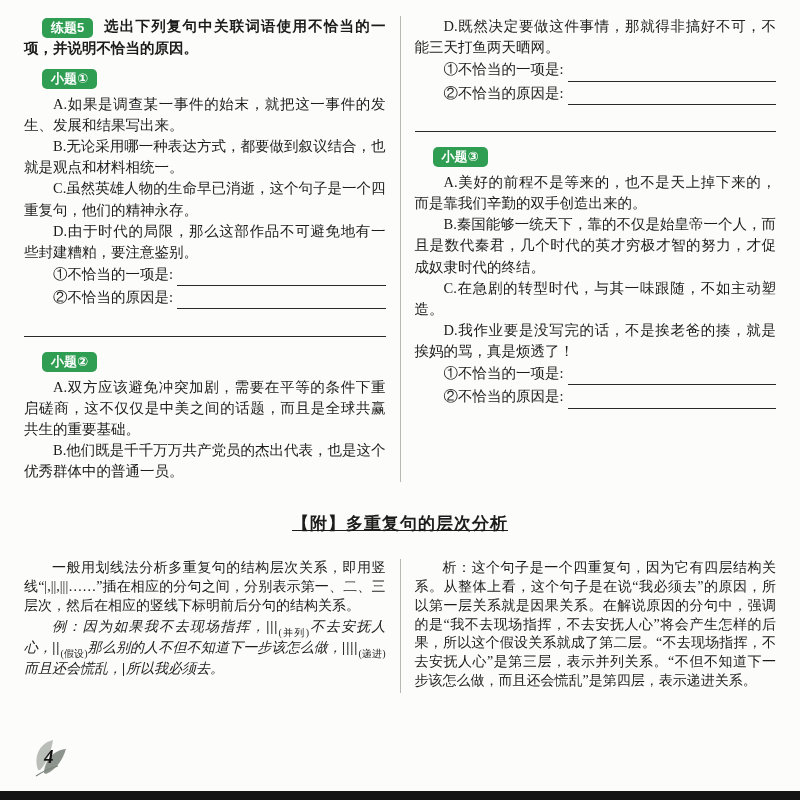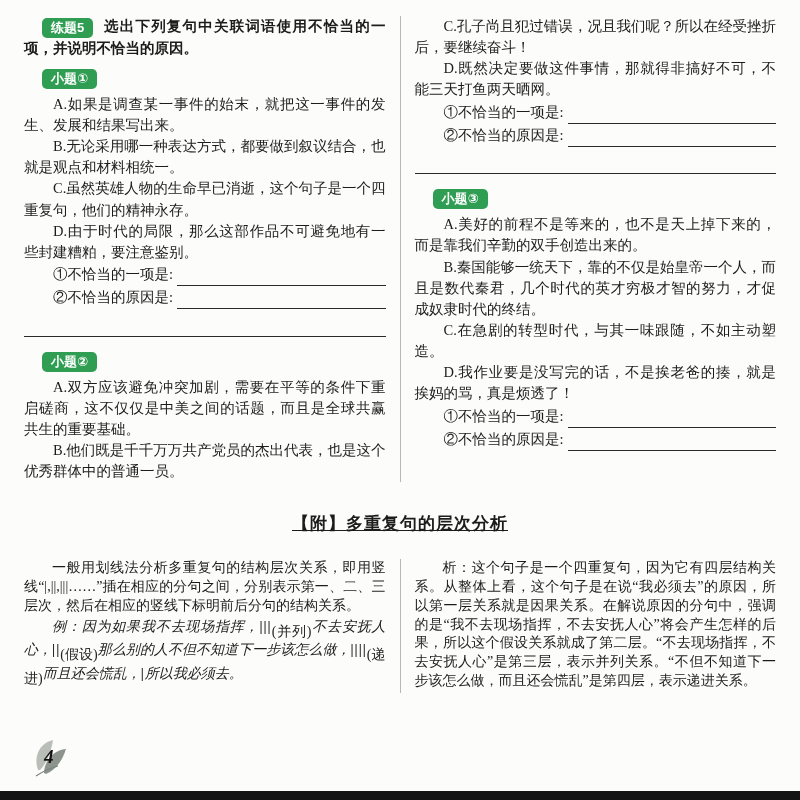--- a/index.html
+++ b/index.html
@@ -74,21 +74,21 @@
 
   .bottom .para {
     font-size:14px;
     line-height:1.34;
     text-indent:2em;
     text-align:justify;
     margin-bottom:2px;
   }
   .bottom .example { font-style:italic; }
   .bars { font-weight:bold; letter-spacing:1px; font-style:normal; }
-  .bar-label { font-size:14px; vertical-align:-5px; font-style:normal; color:#222; }
+  .bar-label { font-size:10px; vertical-align:-5px; font-style:normal; color:#222; }
 
   .footer { position:absolute; left:28px; bottom:16px; width:70px; height:48px; }
   .leaf { position:absolute; left:0; top:0; }
   .page-num {
     position:absolute; left:16px; top:10px;
     font-size:19px; font-weight:bold; font-style:italic; color:#111;
   }
   .bottom-bar {
     position:absolute; left:0; right:0; bottom:0;
     height:9px; background:#141414;
@@ -128,21 +128,20 @@
       <div class="sub-badge-row gap-top">
         <span class="badge">小题②</span>
       </div>
       <p class="option">A.双方应该避免冲突加剧，需要在平等的条件下重启磋商，这不仅仅是中美之间的话题，而且是全球共赢共生的重要基础。</p>
       <p class="option">B.他们既是千千万万共产党员的杰出代表，也是这个优秀群体中的普通一员。</p>
     </div>
 
     <div class="vdiv"></div>
 
     <div class="col">
-      <p class="option">C.孔子尚且犯过错误，况且我们呢？所以在经受挫折后，要继续奋斗！</p>
       <p class="option">D.既然决定要做这件事情，那就得非搞好不可，不能三天打鱼两天晒网。</p>
 
       <div class="answer-line">
         <span>①不恰当的一项是:</span>
         <span class="blank"></span>
       </div>
       <div class="answer-line">
         <span>②不恰当的原因是:</span>
         <span class="blank"></span>
       </div>

